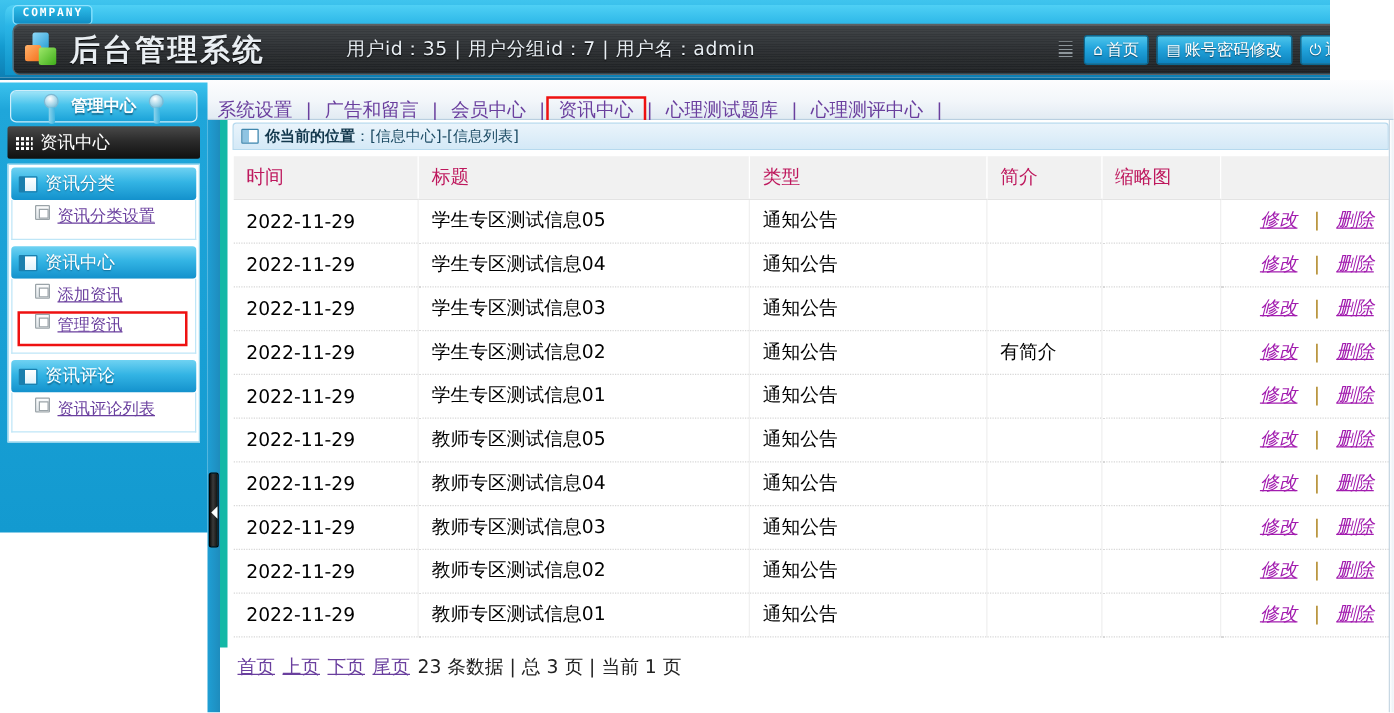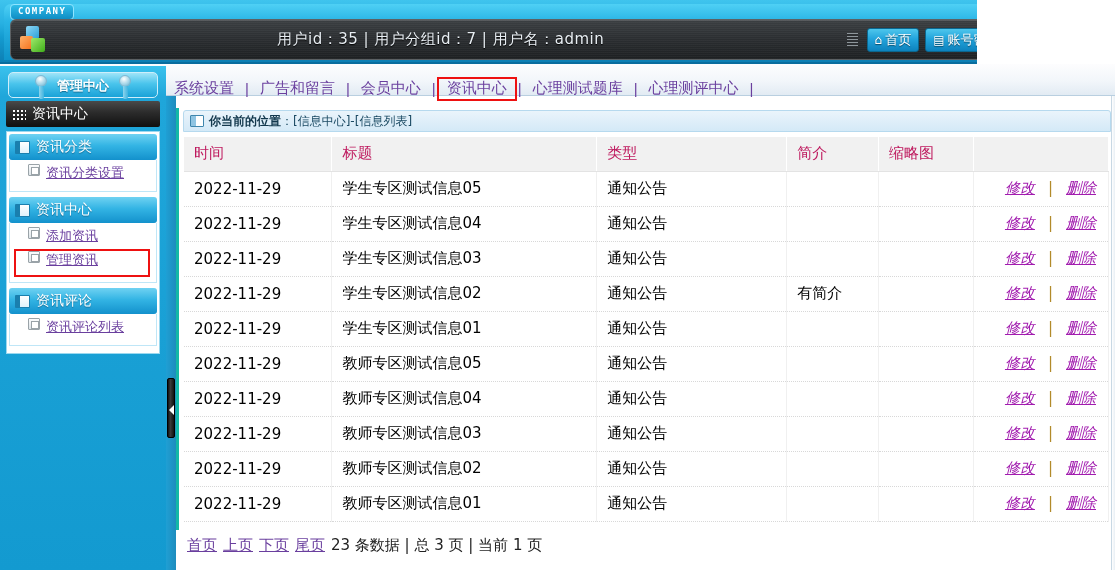--- a/index.html
+++ b/index.html
@@ -15,21 +15,21 @@
   #app {
     position: relative;
     width: 1115px; height: 570px;
     background: #ffffff;
   }
 
   
   .header {
     position: absolute;
     left: 0; top: 0;
-    width: 977px; height: 64px;
+    width: 1064px; height: 64px;
     background: linear-gradient(to bottom, #3fc4ee 0%, #27b0e2 38%, #149bd0 60%, #0d7fb4 100%);
     border-bottom: 2px solid #0a6d9e;
     overflow: hidden;
   }
   .header-inner {
     position: absolute;
     left: 4px; top: 4px;
     width: 1107px; height: 56px;
     background: linear-gradient(to bottom, #4fd0f5 0%, #2ab5e6 30%, #0f93c9 100%);
     border-radius: 7px 7px 0 0;
@@ -147,21 +147,21 @@
   .tab-sep {
     color: #6a3f9e;
     font-size: 15px;
     padding: 0 1px;
   }
 
   
   .sidebar {
     position: absolute;
     left: 0; top: 66px;
-    width: 166px; height: 504px;
+    width: 166px; height: 360px;
     background: linear-gradient(to bottom, #3bc2ed 0%, #1fa6da 6%, #139ad0 100%);
     padding: 4px;
   }
   .side-top {
     position: relative;
     height: 26px;
     margin: 2px 4px 0 4px;
     border-radius: 5px;
     background: linear-gradient(to bottom, #9fe4f8 0%, #49c4ec 45%, #1aa2d8 100%);
     border: 1px solid #cdeefb;
@@ -292,24 +292,24 @@
     content: "";
     position: absolute; left: 1px; top: 26px;
     border-top: 5px solid transparent;
     border-bottom: 5px solid transparent;
     border-right: 5px solid #ffffff;
   }
 
   
   .main {
     position: absolute;
-    left: 176px; top: 108px;
+    left: 176px; top: 96px;
     width: 939px; height: 422px;
     background: #ffffff;
-    border-left: 3px solid #14b8a6;
+    border-left: 6px solid #14b8a6;
   }
   .crumb {
     position: relative;
     margin: 2px 4px 0 4px;
     height: 22px;
     display: flex; align-items: center;
     background: linear-gradient(to bottom, #eaf4fb, #d4e9f7);
     border: 1px solid #b6d9ee;
     border-radius: 3px 3px 0 0;
     padding-left: 6px;
@@ -411,20 +411,21 @@
   <div class="header">
     <div class="header-inner"></div>
     <div class="company-tag">COMPANY</div>
     <div class="header-bar">
       <div class="brand">
         <div class="logo-cube">
           <i class="c1"></i>
             <i class="c2"></i>
             <i class="c3"></i>
         </div>
+        <div class="brand-title">后台管理系统</div>
       </div>
       <div class="userinfo">用户id：35 | 用户分组id：7 | 用户名：admin</div>
       <div class="hdr-right">
         <div class="grip"></div>
         <div class="hbtn">
           <span class="ic">⌂</span>
           <span>首页</span>
         </div>
         <div class="hbtn">
           <span class="ic">▤</span>

